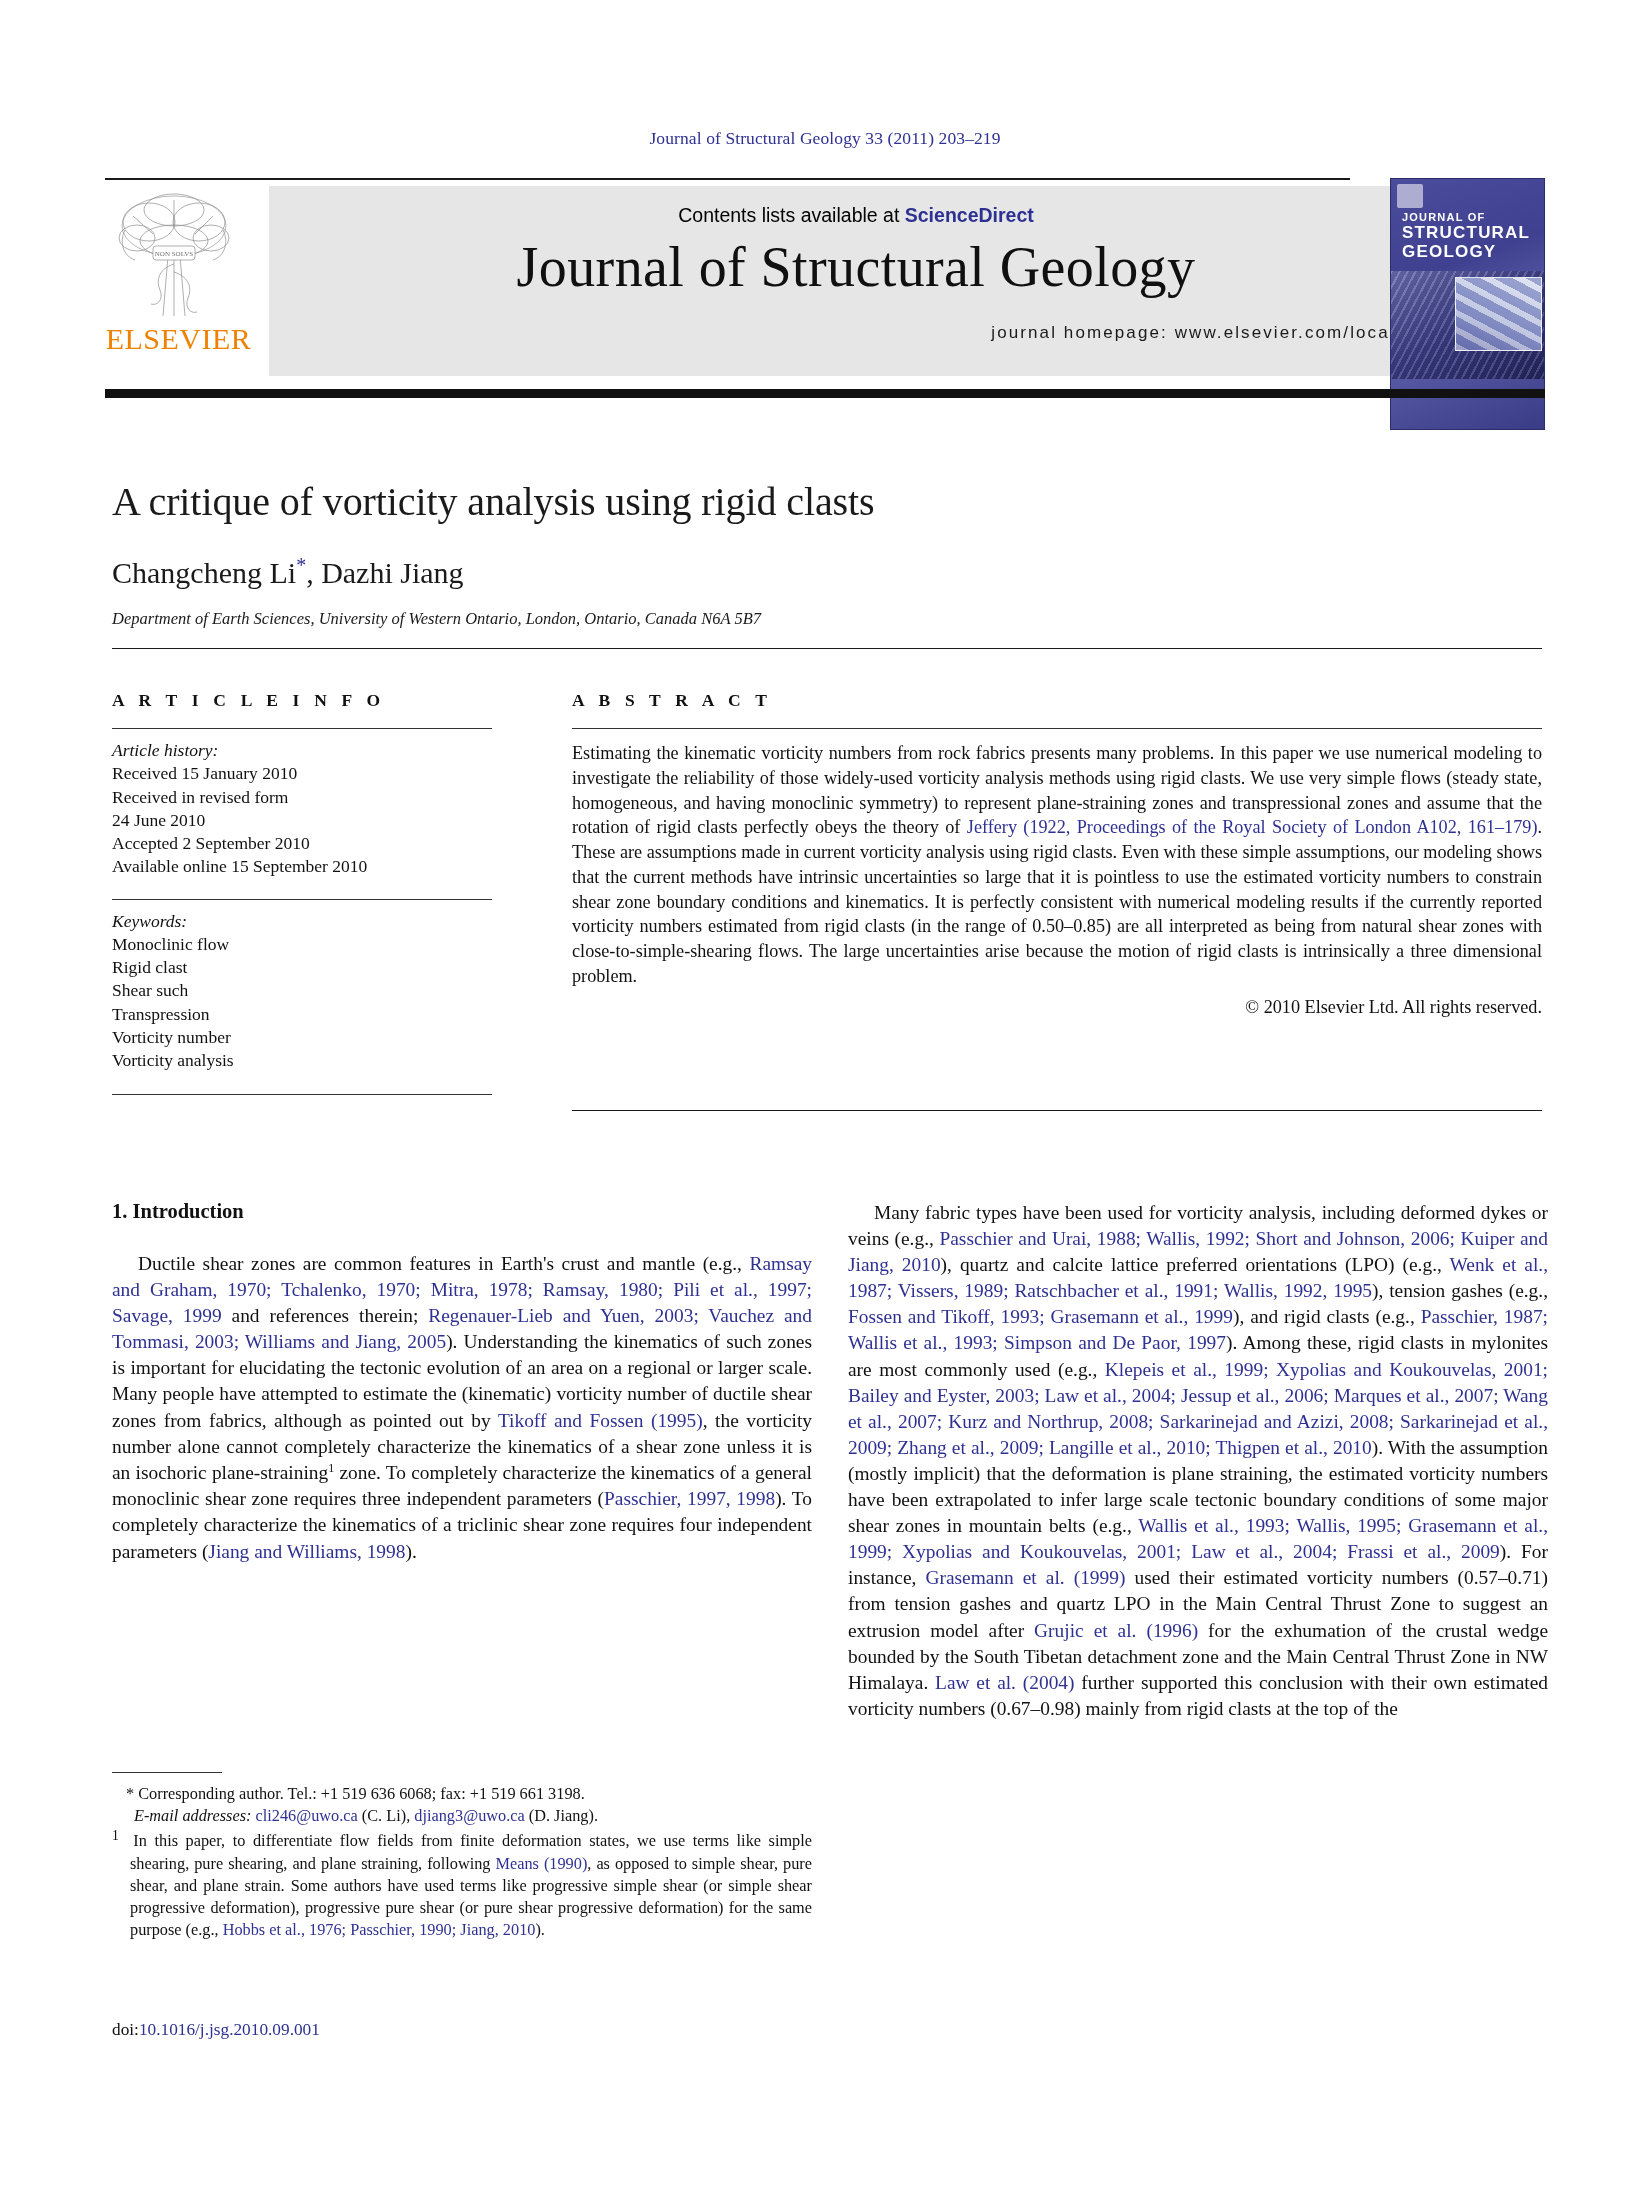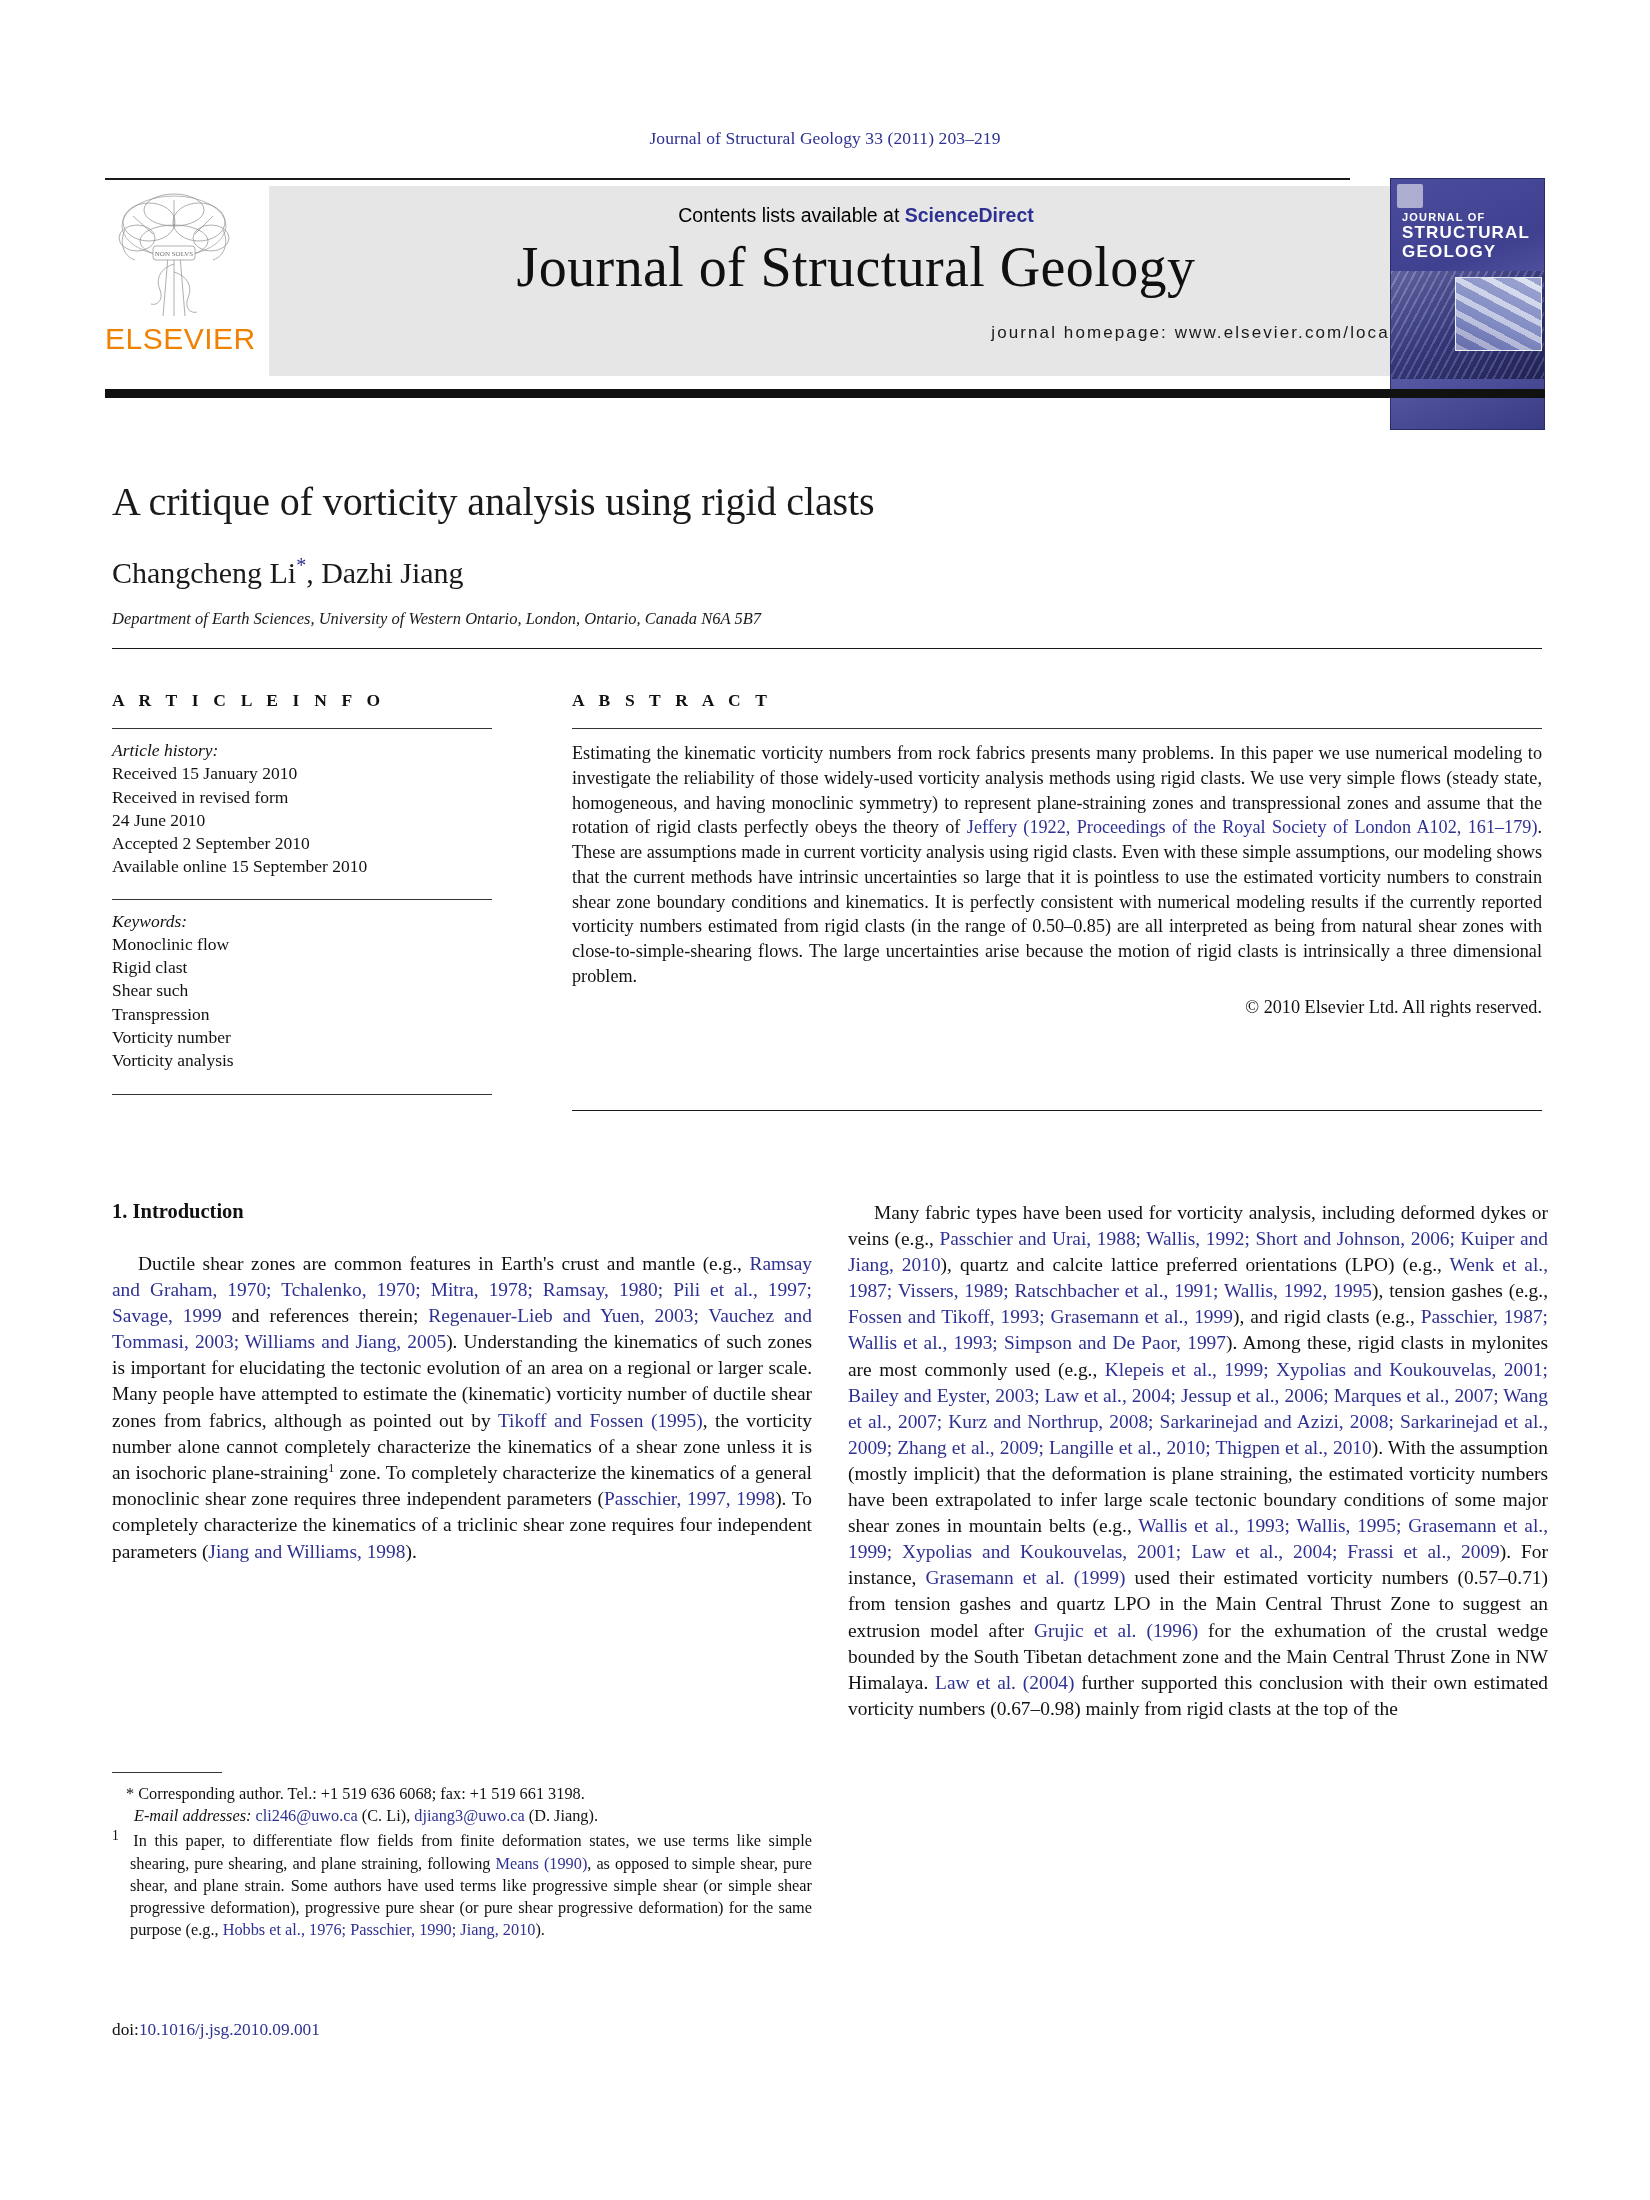--- a/index.html
+++ b/index.html
@@ -70,21 +70,21 @@
     left: 8px;
     width: 122px;
     height: 132px;
   }
   .elsevier-word {
     position: absolute;
     top: 136px;
     left: 0;
     width: 147px;
     text-align: center;
-    font-family: Liberation Sans, sans-serif;
+    font-family: Liberation Serif, serif;
     font-size: 30px;
     font-weight: 400;
     letter-spacing: 0.5px;
     color: #ef8200;
   }
   .contents-band {
     position: absolute;
     top: 8px;
     left: 164px;
     width: 1174px;

